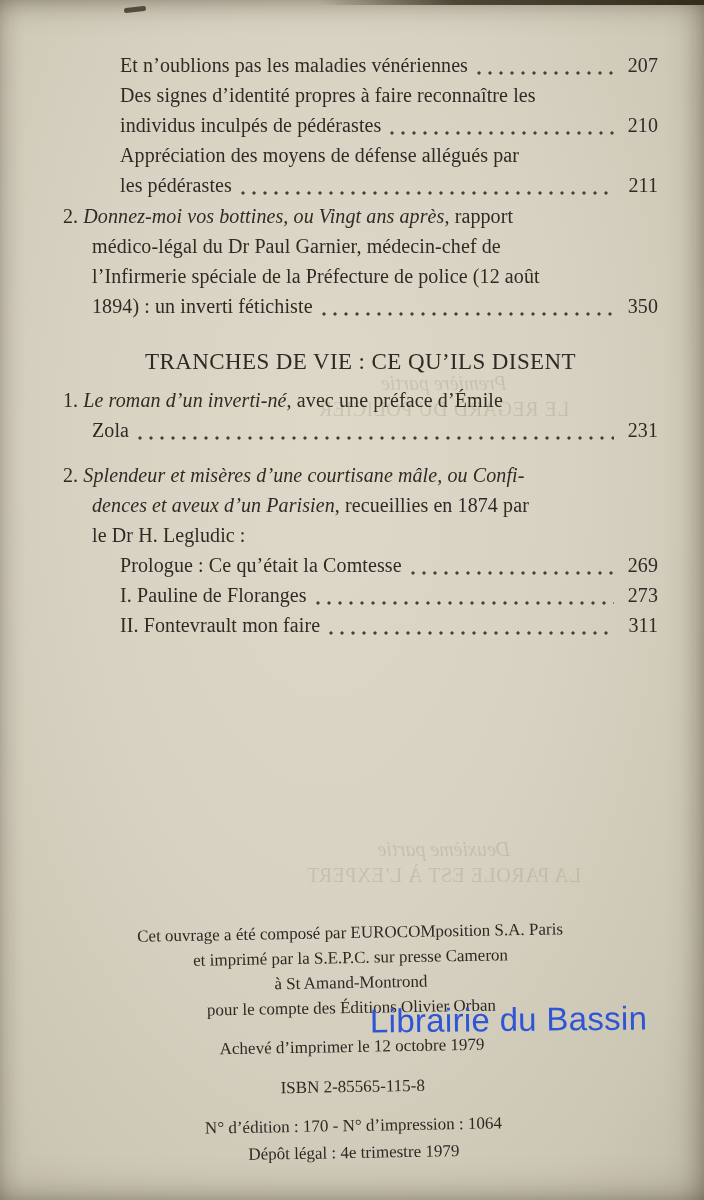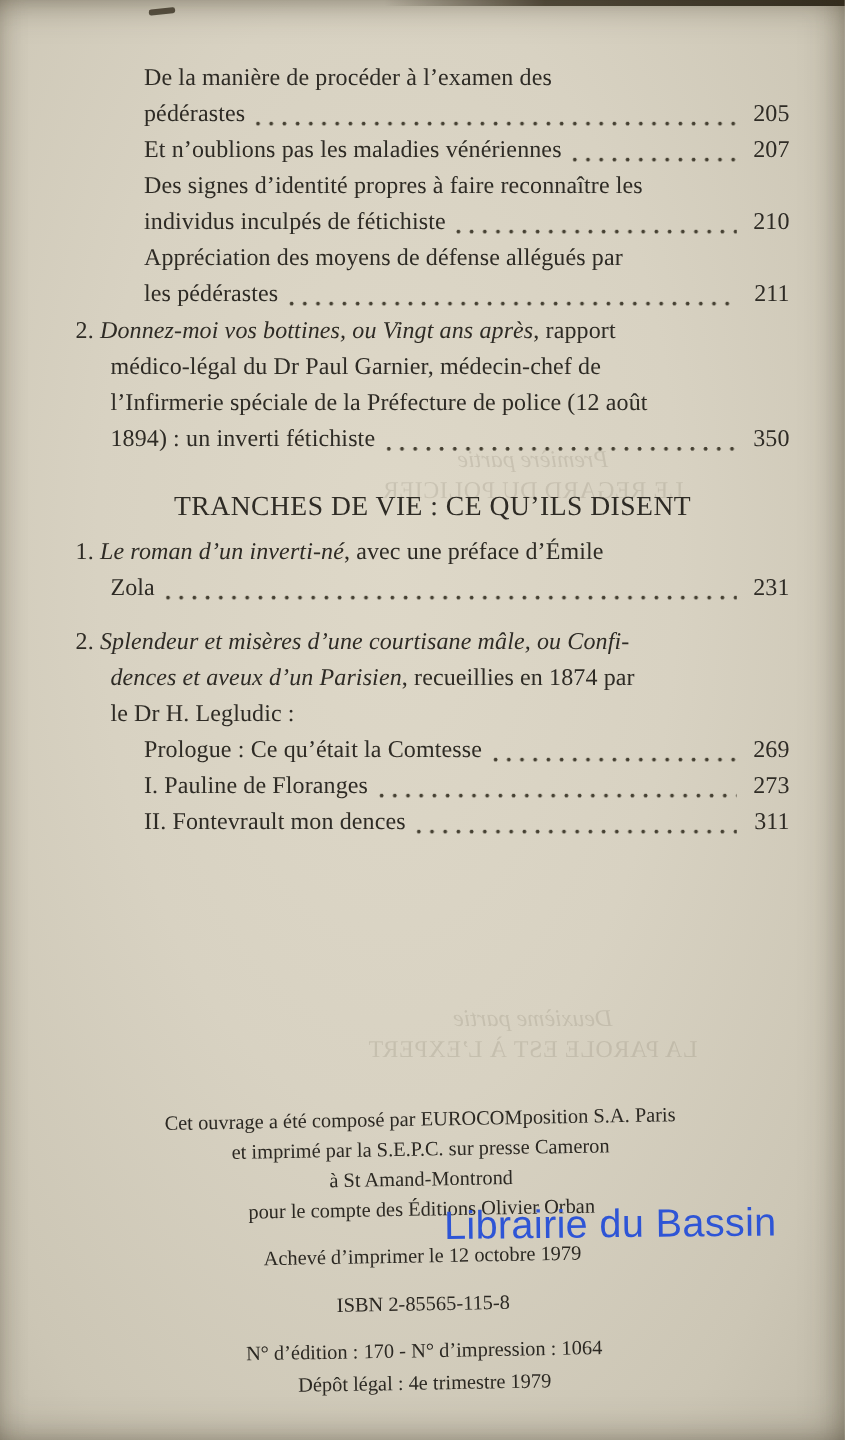--- a/index.html
+++ b/index.html
@@ -91,38 +91,30 @@
   <div class="ghosts" id="ghosts">
       <div class="ghost gi" style="top: 372px;">Première partie</div>
       <div class="ghost gc" style="top: 398px;">LE REGARD DU POLICIER</div>
       <div class="ghost gi" style="top: 838px;">Deuxième partie</div>
       <div class="ghost gc" style="top: 864px;">LA PAROLE EST À L’EXPERT</div>
     </div>
 
   <div class="content">
     <section id="toc-cont">
         <div class="entry sub">
-          <div class="line"><span class="txt"><span>De la manière de procéder à l’examen des</span></span></div>
-          <div class="line lrow">
-            <span class="txt"><span>pédérastes</span></span>
-            <span class="dots"></span>
-            <span class="pg">205</span>
-          </div>
-        </div>
-        <div class="entry sub">
           <div class="line lrow">
             <span class="txt"><span>Et n’oublions pas les maladies vénériennes</span></span>
             <span class="dots"></span>
             <span class="pg">207</span>
           </div>
         </div>
         <div class="entry sub">
           <div class="line"><span class="txt"><span>Des signes d’identité propres à faire reconnaître les</span></span></div>
           <div class="line lrow">
-            <span class="txt"><span>individus inculpés de fétichiste</span></span>
+            <span class="txt"><span>individus inculpés de pédérastes</span></span>
             <span class="dots"></span>
             <span class="pg">210</span>
           </div>
         </div>
         <div class="entry sub">
           <div class="line"><span class="txt"><span>Appréciation des moyens de défense allégués par</span></span></div>
           <div class="line lrow">
             <span class="txt"><span>les pédérastes</span></span>
             <span class="dots"></span>
             <span class="pg">211</span>
@@ -169,21 +161,21 @@
         </div>
         <div class="entry sub">
           <div class="line lrow">
             <span class="txt"><span>I. Pauline de Floranges</span></span>
             <span class="dots"></span>
             <span class="pg">273</span>
           </div>
         </div>
         <div class="entry sub">
           <div class="line lrow">
-            <span class="txt"><span>II. Fontevrault mon dences</span></span>
+            <span class="txt"><span>II. Fontevrault mon faire</span></span>
             <span class="dots"></span>
             <span class="pg">311</span>
           </div>
         </div>
       </section>
   </div>
 
   <div class="colophon">
     <div id="colophon-lines">
         <div class="col-line">Cet ouvrage a été composé par EUROCOMposition S.A. Paris</div>

